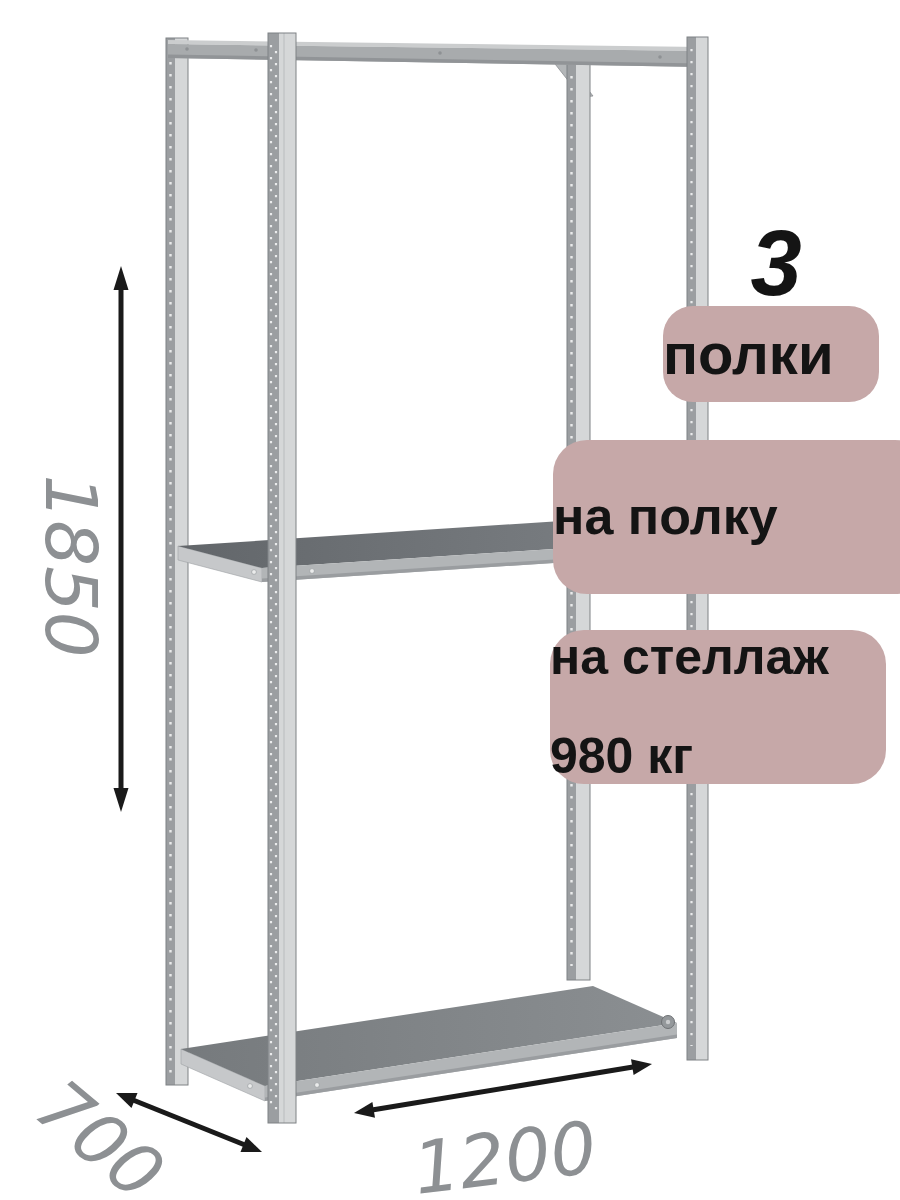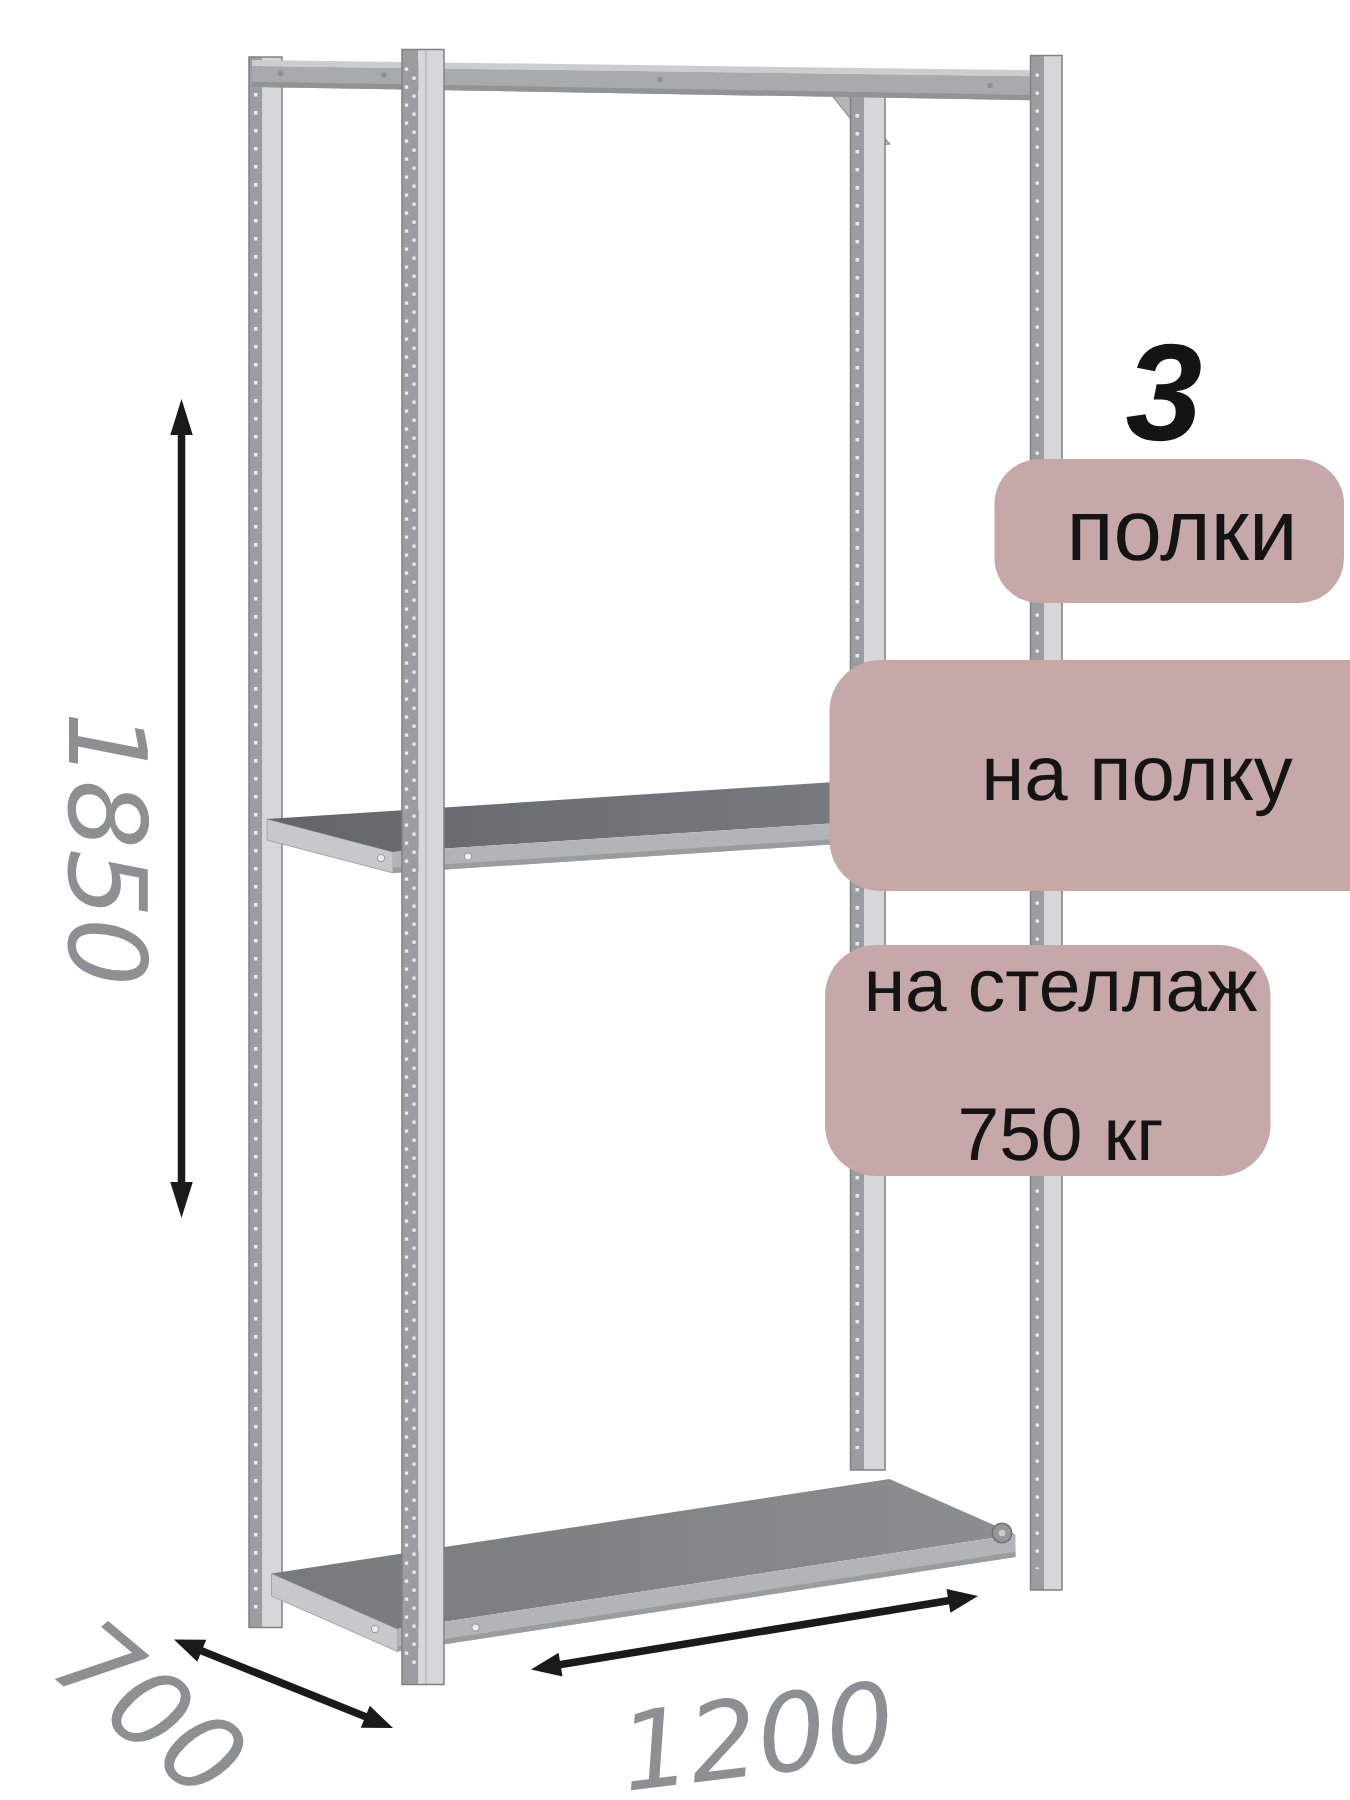--- a/index.html
+++ b/index.html
@@ -24,28 +24,28 @@
   .dim-height{left:71px;top:566px;transform:translate(-50%,-50%) rotate(90deg);}
   .dim-depth{left:100px;top:1140px;transform:translate(-50%,-50%) rotate(40deg);}
   .dim-width{left:505px;top:1158px;transform:translate(-50%,-50%) rotate(-7deg);}
   .count-number{
     position:absolute;left:776px;top:263px;transform:translate(-50%,-50%);
     color:var(--badge-text,#141414);
     font:italic bold 92px "Liberation Sans",sans-serif;
   }
   .badge{
     position:absolute;display:flex;flex-direction:column;
-    align-items:center;justify-content:center;text-align:center;
+    align-items:flex-start;justify-content:center;text-align:center;
     background:var(--badge-background,#c6a8a8);
     color:var(--badge-text,#141414);
-    font-weight:normal;line-height:1.34;padding-left:17px;
+    font-weight:bold;line-height:1.34;
   }
   .badge-shelves{left:663px;top:306px;width:216px;height:96px;border-radius:30px;font-size:58px;}
   .badge-per-shelf{left:553px;top:440px;width:376px;height:154px;border-radius:34px;font-size:52px;}
-  .badge-per-rack{left:550px;top:630px;width:280px;height:154px;border-radius:34px;font-size:50px;gap:32px;}
+  .badge-per-rack{left:550px;top:630px;width:336px;height:154px;border-radius:34px;font-size:50px;gap:32px;}
   .badge span{display:block;}
 </style>
 </head>
 <body>
 
 <div class="stage">
 
   <svg width="900" height="1200" viewBox="0 0 900 1200">
     <defs>
       <linearGradient id="gMid" gradientUnits="userSpaceOnUse" x1="178" y1="540" x2="676" y2="540">
@@ -146,16 +146,16 @@
   <div class="badge badge-shelves">
     <span>полки</span>
   </div>
 
   <div class="badge badge-per-shelf">
     <span>на полку</span>
   </div>
 
   <div class="badge badge-per-rack">
     <span>на стеллаж</span>
-    <span>750 кг</span>
+    <span>980 кг</span>
   </div>
 
 </div>
 
 </body></html>

